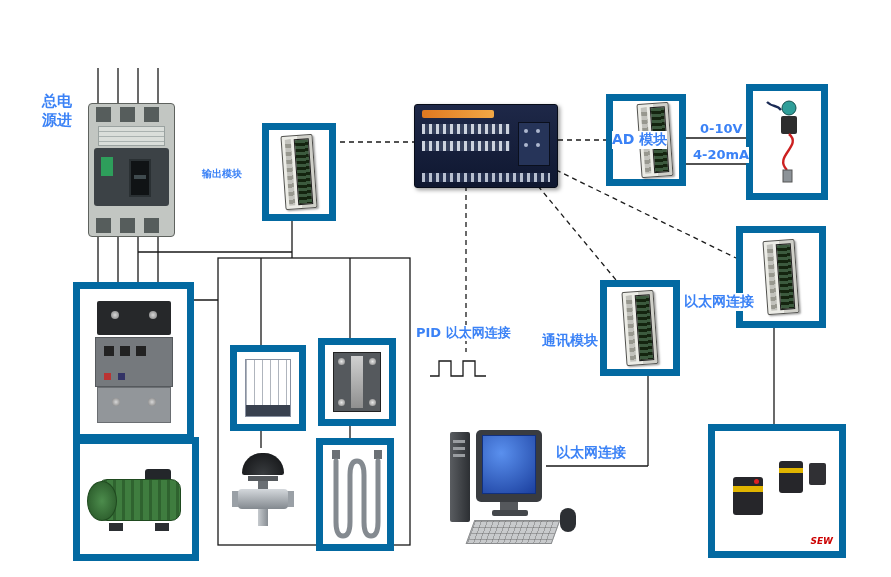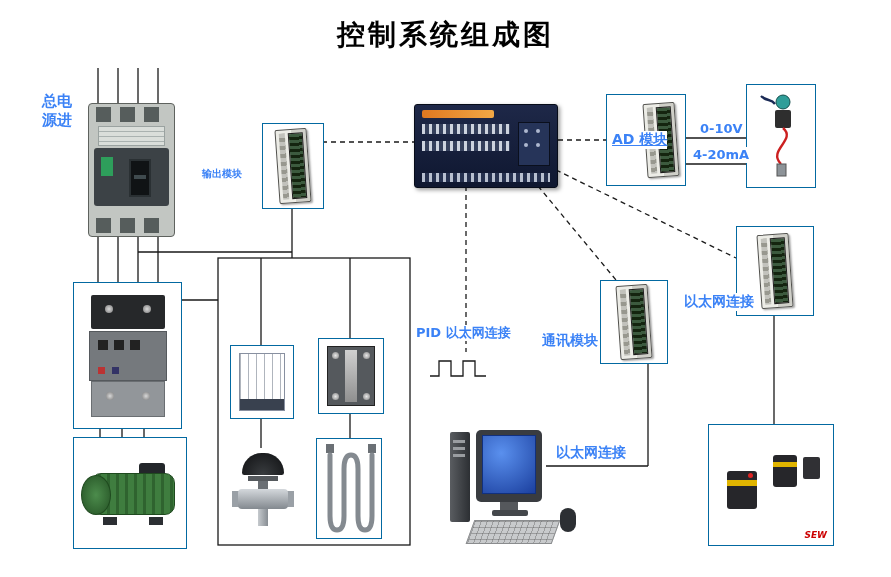--- a/index.html
+++ b/index.html
@@ -4,21 +4,21 @@
 <style>
   html,body { margin:0; padding:0; background:#fff; }
   .canvas {
     position:relative; width:891px; height:577px; background:#ffffff;
     font-family:"DejaVu Sans","Liberation Sans",sans-serif; overflow:hidden;
   }
   svg.lines { position:absolute; left:0; top:0; z-index:1; }
   .lbl { position:absolute; font-weight:700; color:#3b82f6; white-space:nowrap; z-index:3; background:#fff; line-height:1.25; }
   .title { position:absolute; left:0; top:16px; width:100%; text-align:center;
            font-size:28px; font-weight:700; letter-spacing:3px; z-index:3; }
-  .imgbox { position:absolute; background:#fff; border:1px solid #0369a1; z-index:2;
+  .imgbox { position:absolute; background:#fff; border:7px solid #0369a1; z-index:2;
             display:flex; align-items:center; justify-content:center; }
 
   
   .io-module { position:relative; width:30px; height:72px;
     background:linear-gradient(90deg,#ecece6 0 52%,#cfcfc8 52% 100%);
     border:1px solid #50504c; border-radius:2px; transform:rotate(-4deg);
     box-shadow:1.5px 1.5px 2px rgba(0,0,0,.35); }
   .iom-spine { position:absolute; top:3px; bottom:3px; left:3px; width:6px;
     background:repeating-linear-gradient(180deg,#c2c2bc 0 4px,#98988f 4px 8px); }
   .iom-slots { position:absolute; top:3px; bottom:3px; right:3px; width:13px;
@@ -161,28 +161,27 @@
         <path d="M322,142 H414"></path>
         <path d="M558,140 H606"></path>
         <path d="M538,186 L616,280"></path>
         <path d="M556,170 L736,258"></path>
         <path d="M466,186 V352"></path>
       </g>
       <path d="M430,376 h9 v-15 h12 v15 h12 v-15 h12 v15 h11"></path>
     </g>
   </svg>
 
-  <div class="title">控制系统组成图</div>
 
   <div class="lbl" style="left:42px; top:92px; font-size:15px;">
     <div>总电</div>
     <div>源进</div>
   </div>
   <div class="lbl" style="left:202px; top:168px; font-size:10px;">输出模块</div>
-  <div class="lbl" style="left:612px; top:131px; font-size:14px;text-decoration:underline;">AD 模块</div>
+  <div class="lbl" style="left:612px; top:131px; font-size:14px;">AD 模块</div>
   <div class="lbl" style="left:700px; top:121px; font-size:13px;">0-10V</div>
   <div class="lbl" style="left:693px; top:147px; font-size:13px;">4-20mA</div>
   <div class="lbl" style="left:684px; top:293px; font-size:14px;">以太网连接</div>
   <div class="lbl" style="left:542px; top:332px; font-size:14px;">通讯模块</div>
   <div class="lbl" style="left:416px; top:325px; font-size:13px;">PID 以太网连接</div>
   <div class="lbl" style="left:556px; top:444px; font-size:14px;">以太网连接</div>
 
   <div class="breaker">
     <div class="bk-body"></div>
     <div class="bk-topterm"></div>

